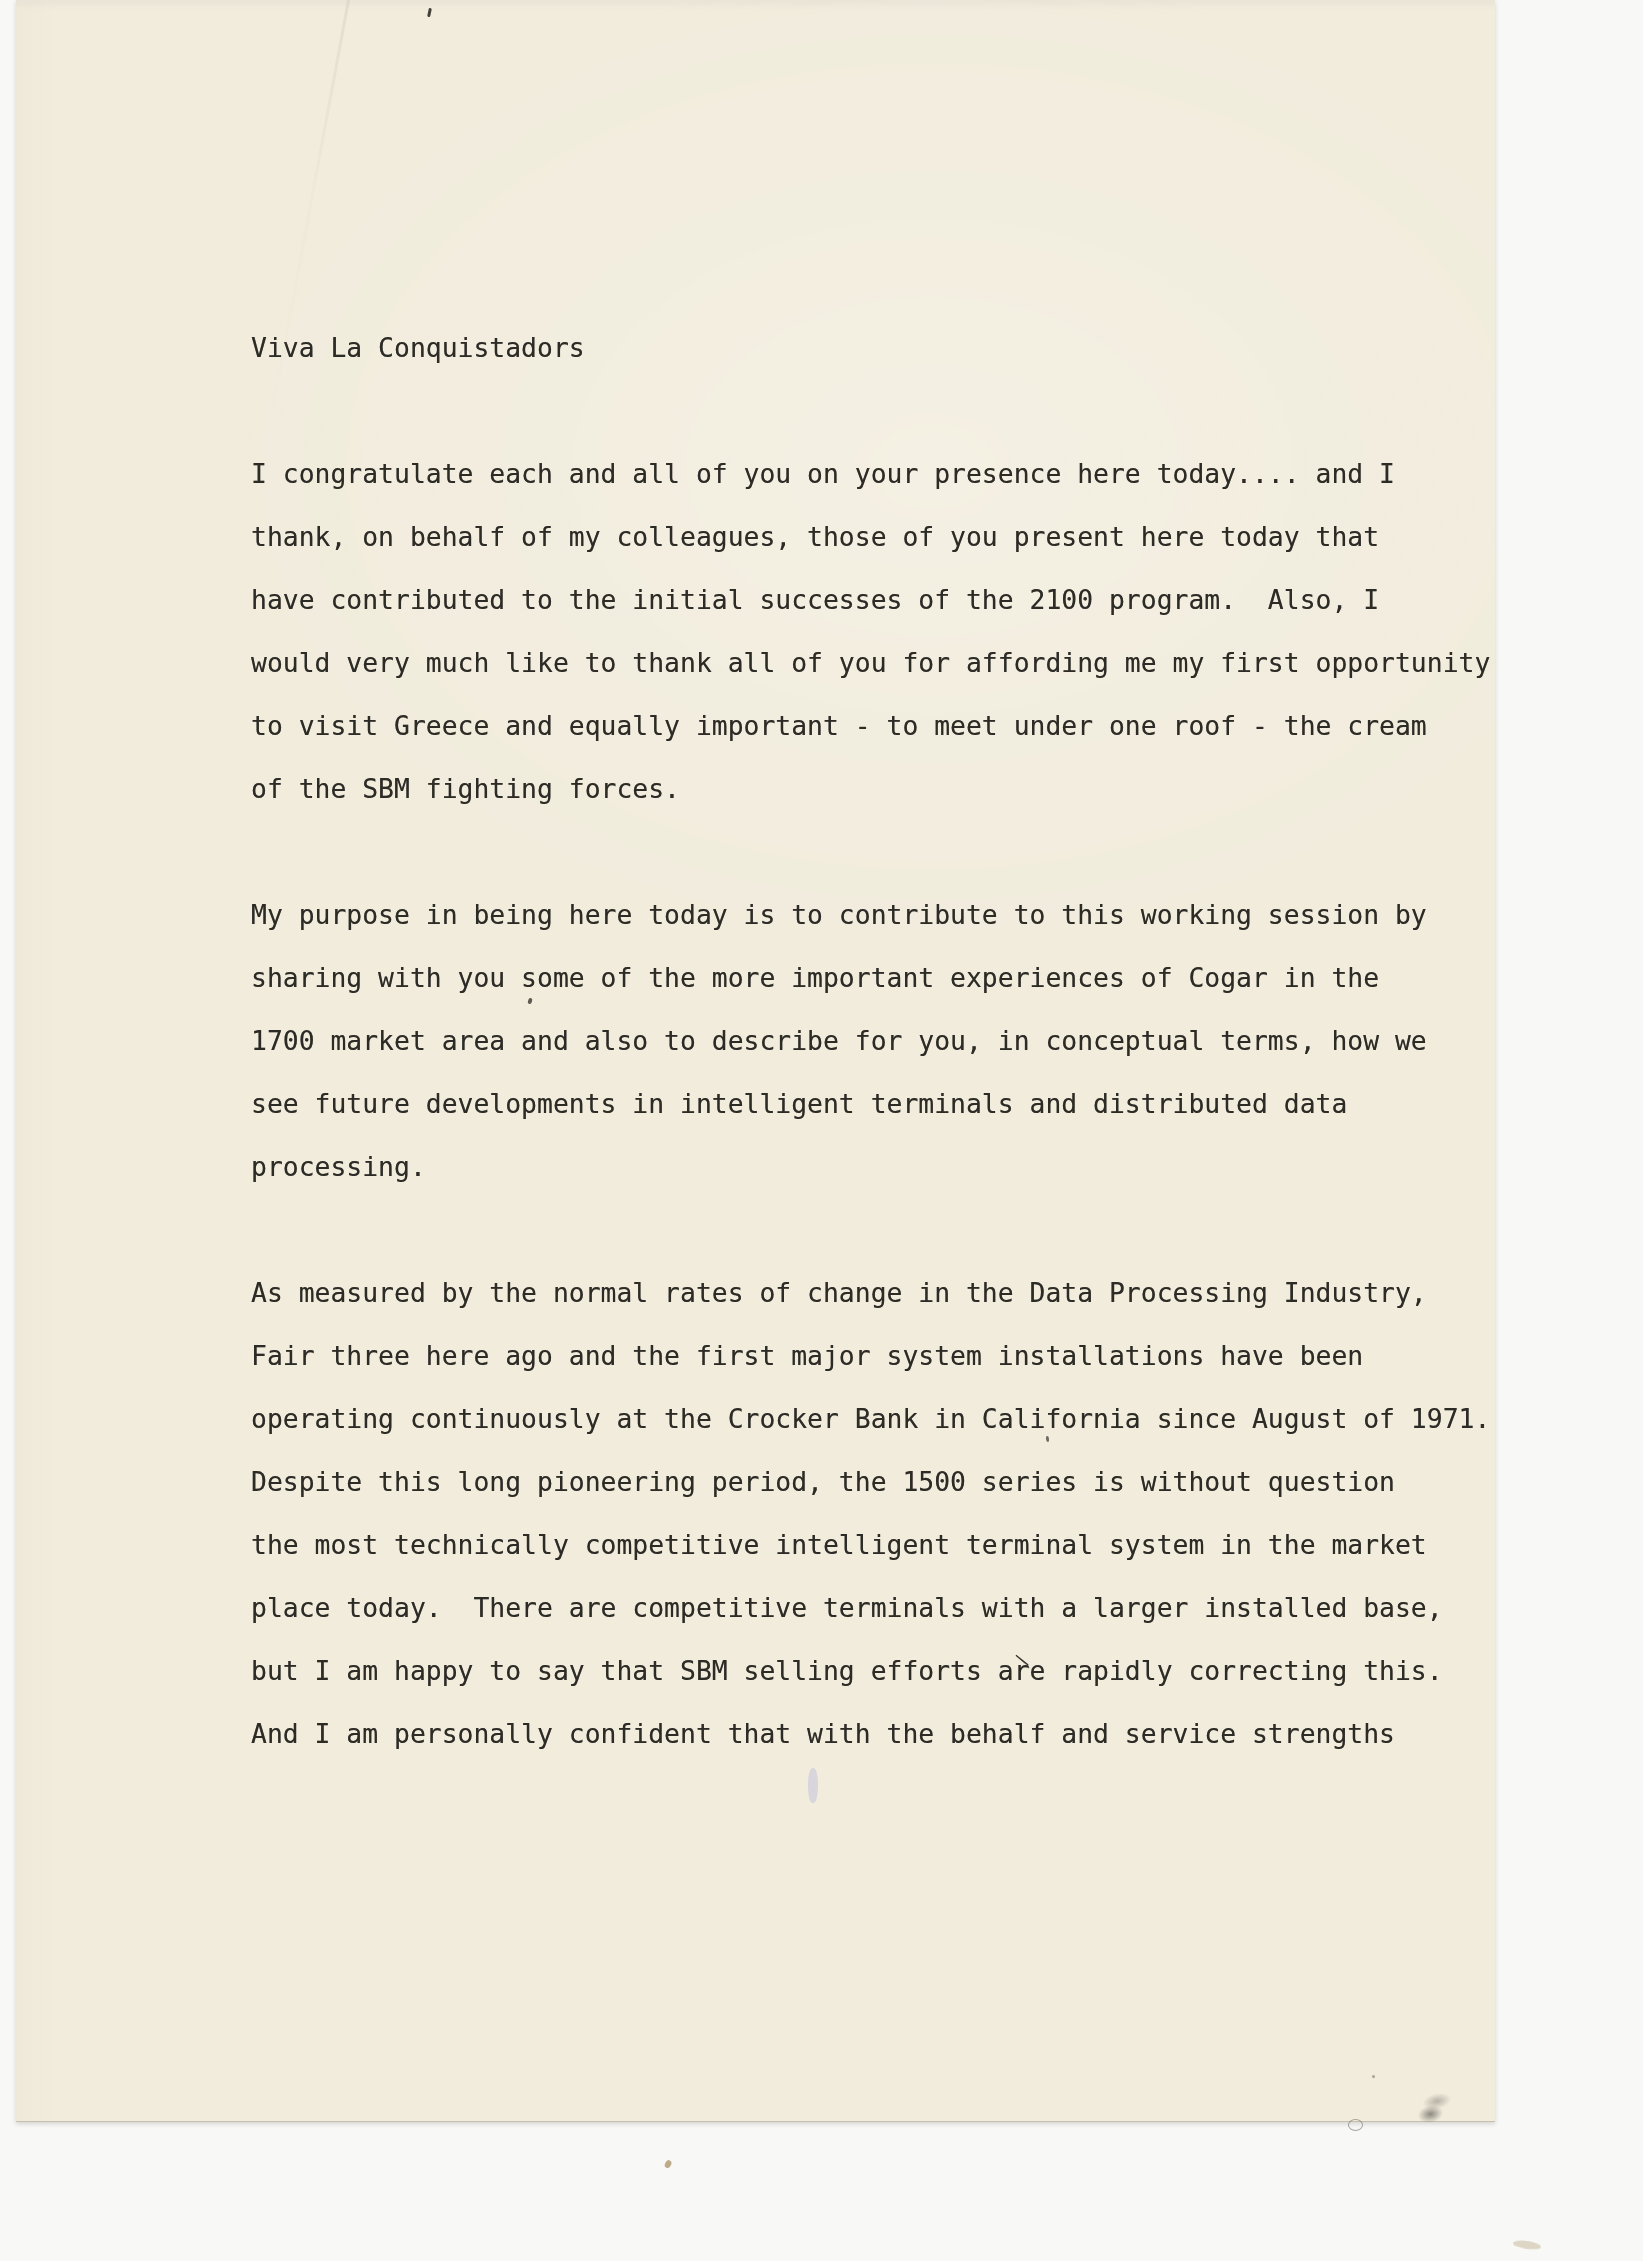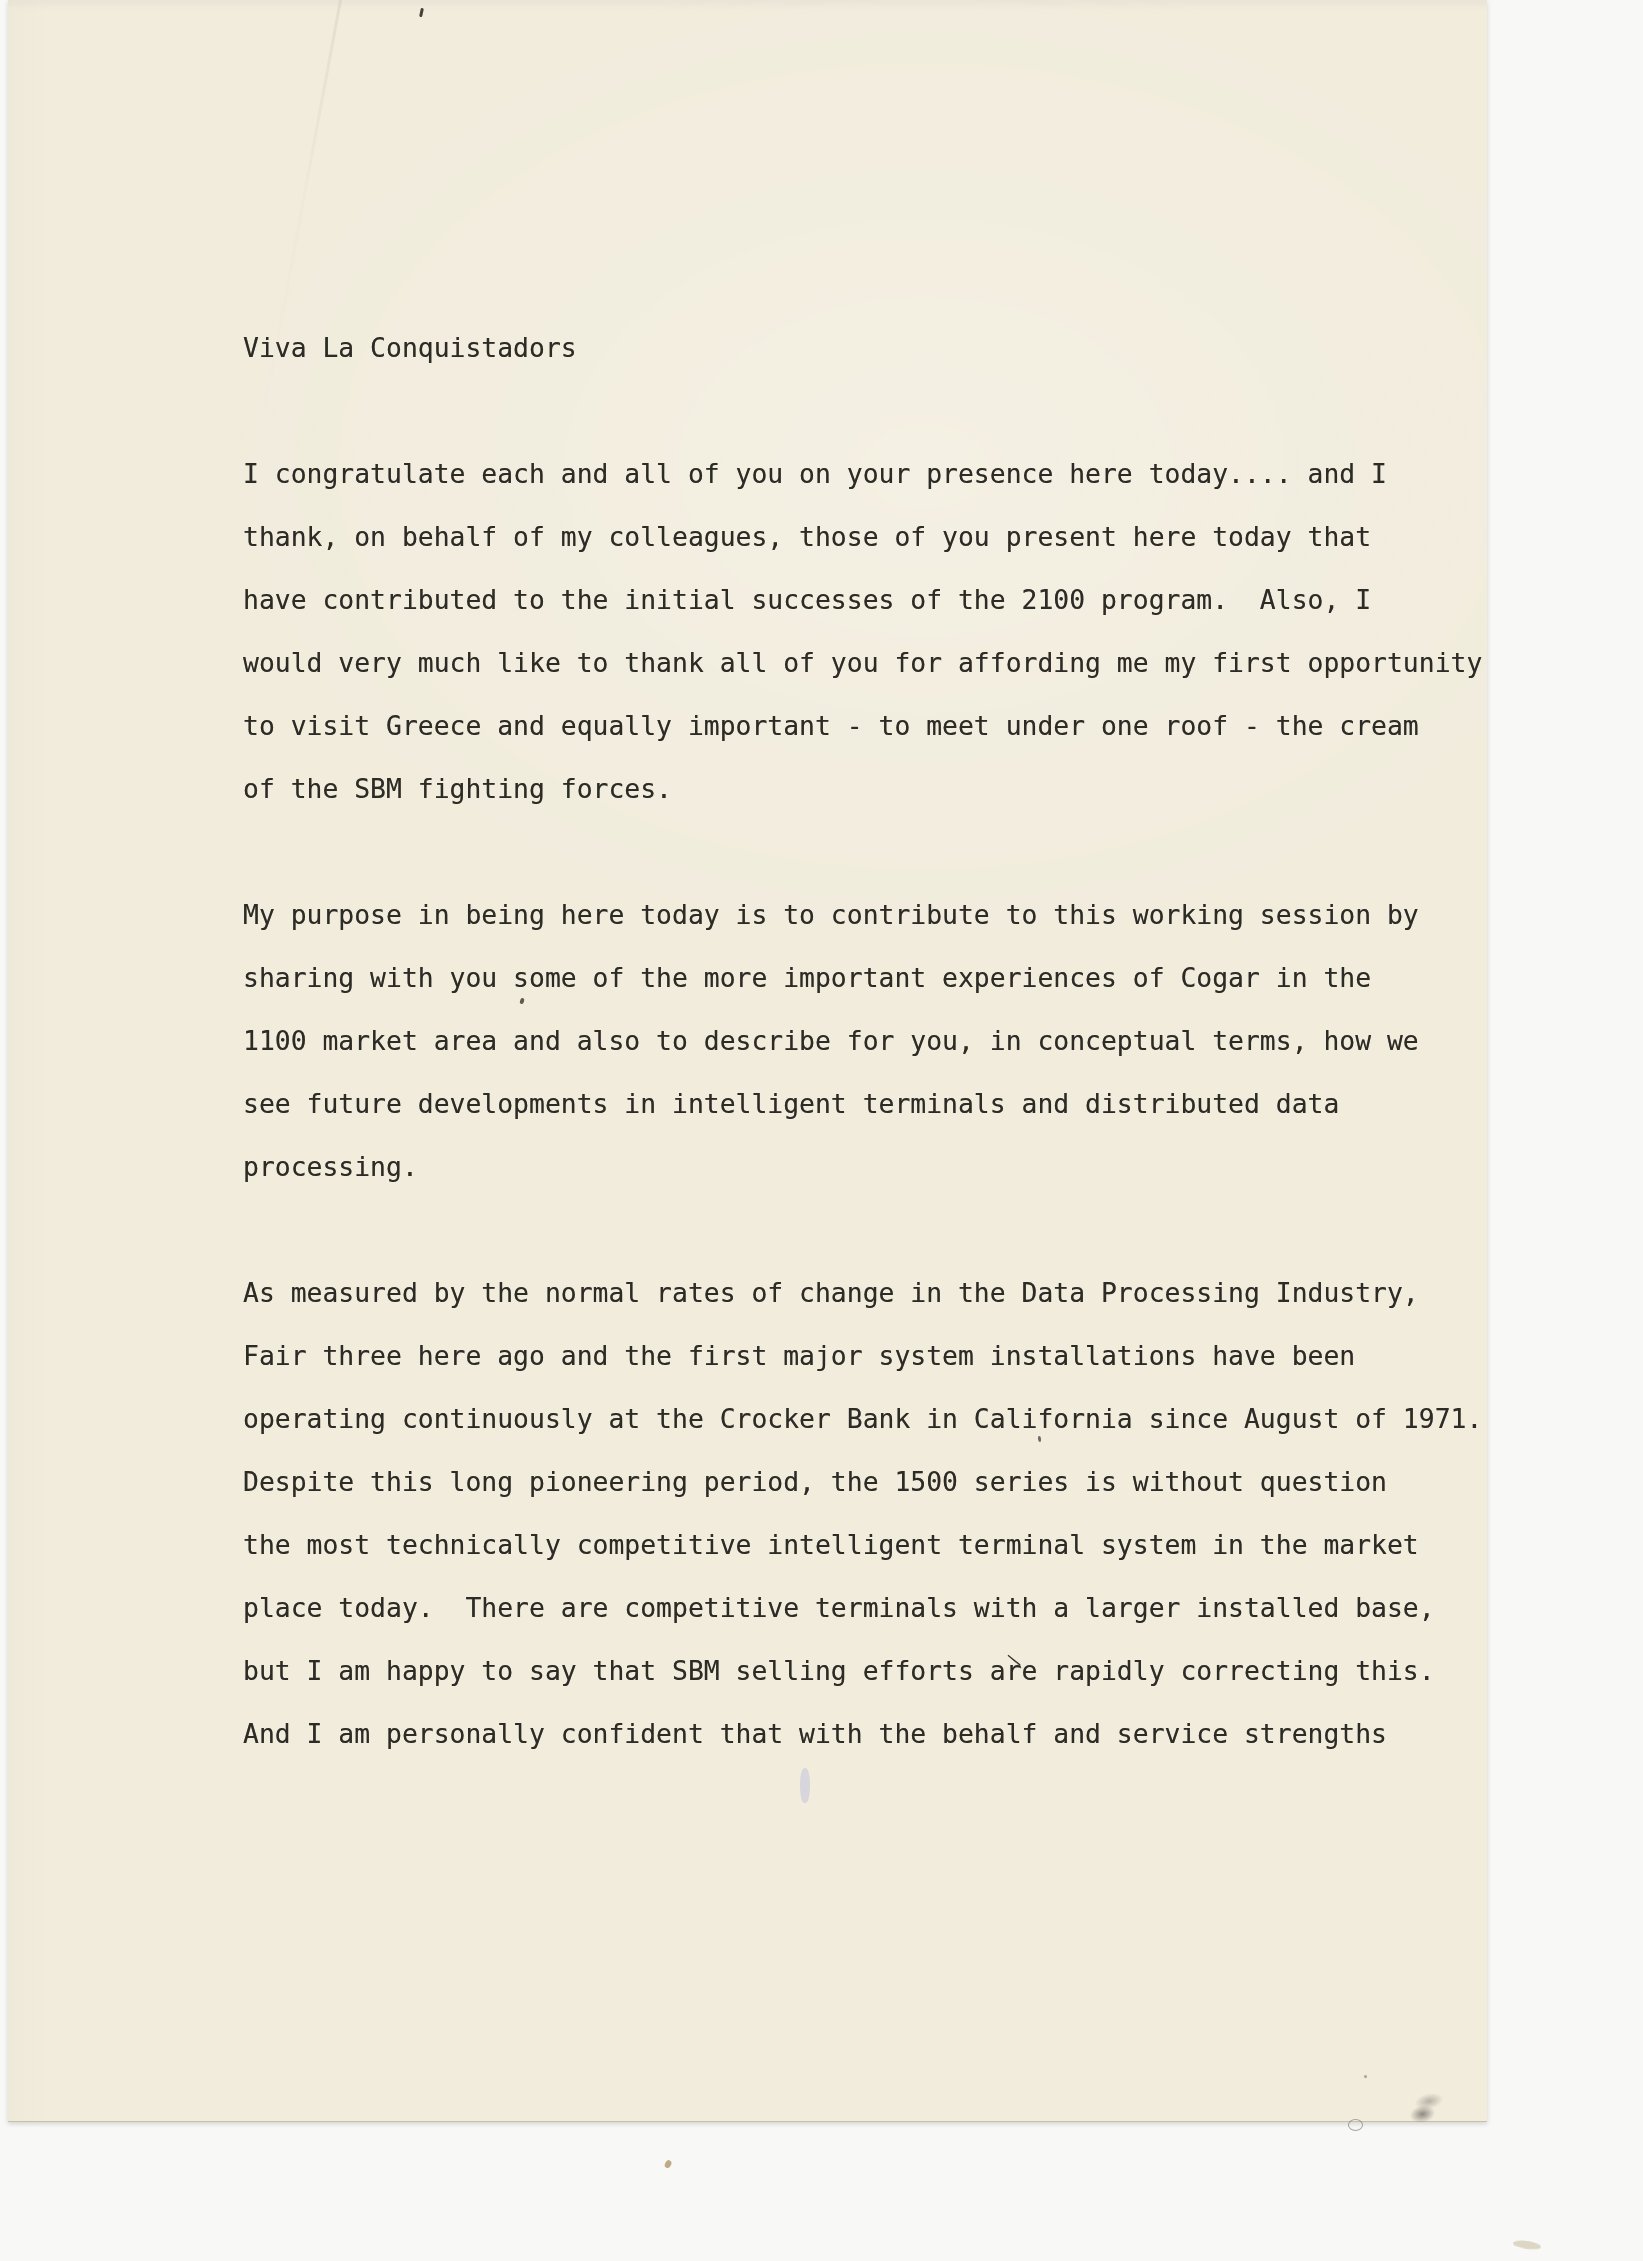--- a/index.html
+++ b/index.html
@@ -11,21 +11,21 @@
     width: 1643px;
     height: 2261px;
     position: relative;
     overflow: hidden;
     background: var(--scanner-background, #f8f9f7);
     font-family: "DejaVu Sans Mono", "Liberation Mono", monospace;
   }
   
   .sheet {
     position: absolute;
-    left: 8px;
+    left: 16px;
     top: 0;
     width: 1479px;
     height: 2121px;
     background: var(--paper, #f1ecdc);
     background-image:
       radial-gradient(1031px 709px at 62% 22%, rgba(255,255,255,0.20), rgba(255,255,255,0) 70%),
       linear-gradient(180deg, rgba(222,219,208,0.45) 0px, rgba(241,236,220,0) 10.3px),
       linear-gradient(90deg, rgba(233,228,212,0.35) 0px, rgba(241,236,220,0) 39px, rgba(241,236,220,0) 1605px, rgba(233,228,212,0.35) 1643px);
     border-bottom: 1.3px solid rgba(168,162,146,0.55);
     box-shadow: 0 1.9px 4.5px rgba(120,115,100,0.28);
@@ -115,21 +115,21 @@
       <div class="line">thank, on behalf of my colleagues, those of you present here today that</div>
       <div class="line">have contributed to the initial successes of the 2100 program.  Also, I</div>
       <div class="line">would very much like to thank all of you for affording me my first opportunity</div>
       <div class="line">to visit Greece and equally important - to meet under one roof - the cream</div>
       <div class="line">of the SBM fighting forces.</div>
     </div>
 
     <div class="para">
       <div class="line">My purpose in being here today is to contribute to this working session by</div>
       <div class="line">sharing with you some of the more important experiences of Cogar in the</div>
-      <div class="line">1100 market area and also to describe for you, in conceptual terms, how we</div>
+      <div class="line">1700 market area and also to describe for you, in conceptual terms, how we</div>
       <div class="line">see future developments in intelligent terminals and distributed data</div>
       <div class="line">processing.</div>
     </div>
 
     <div class="para">
       <div class="line">As measured by the normal rates of change in the Data Processing Industry,</div>
       <div class="line">Fair three here ago and the first major system installations have been</div>
       <div class="line">operating continuously at the Crocker Bank in California since August of 1971.</div>
       <div class="line">Despite this long pioneering period, the 1500 series is without question</div>
       <div class="line">the most technically competitive intelligent terminal system in the market</div>

